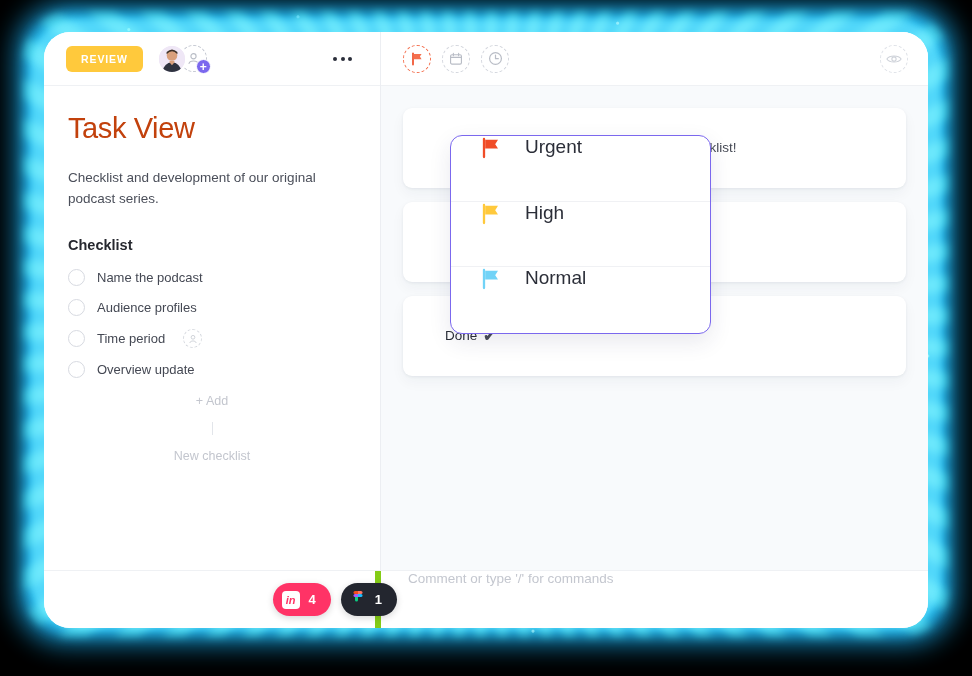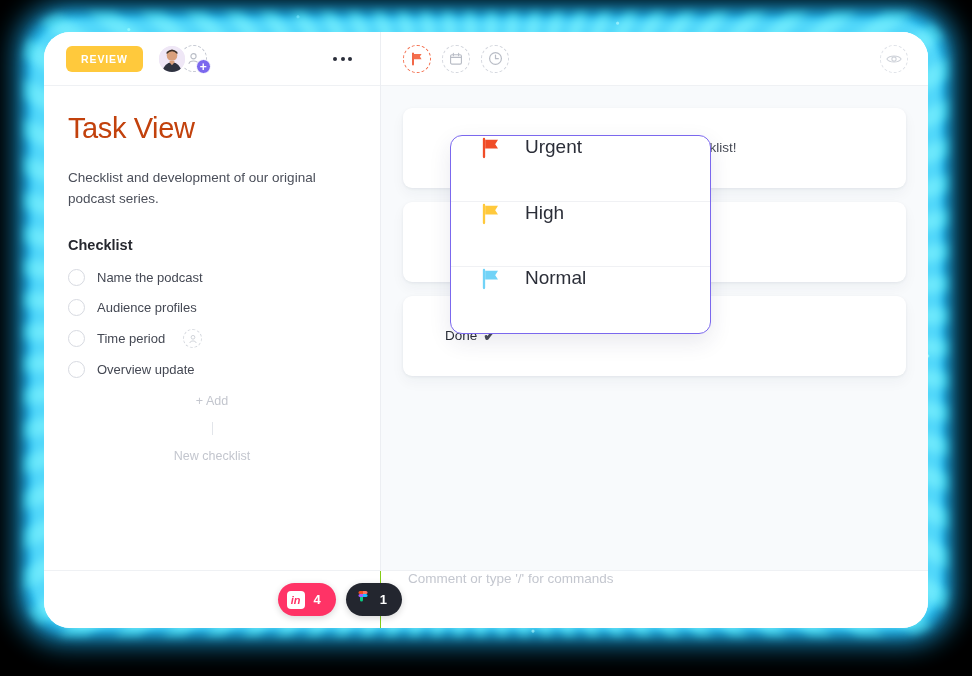--- a/index.html
+++ b/index.html
@@ -273,21 +273,21 @@
     cursor: pointer;
   }
   .comment-card .ctext { padding-left: 188px; }
   .comment-card .ctext-done { padding-left: 18px; font-size: 13.5px; color: #2b2e38; }
   .ck { font-size: 15px; font-weight: bold; }
 
   
   .footer { display: flex; height: 58px; border-top: 1px solid #eff1f4; background: #fff; }
   .footer-left {
     width: 337px;
-    border-right: 1px solid #84cc16;
+    border-right: 6px solid #84cc16;
     display: flex;
     align-items: center;
     justify-content: flex-end;
     padding-right: 0;
     position: relative;
   }
   .int-badges { display: flex; gap: 10px; position: absolute; right: -22px; top: 12px; }
   .int-badge {
     height: 33px;
     border-radius: 18px;

